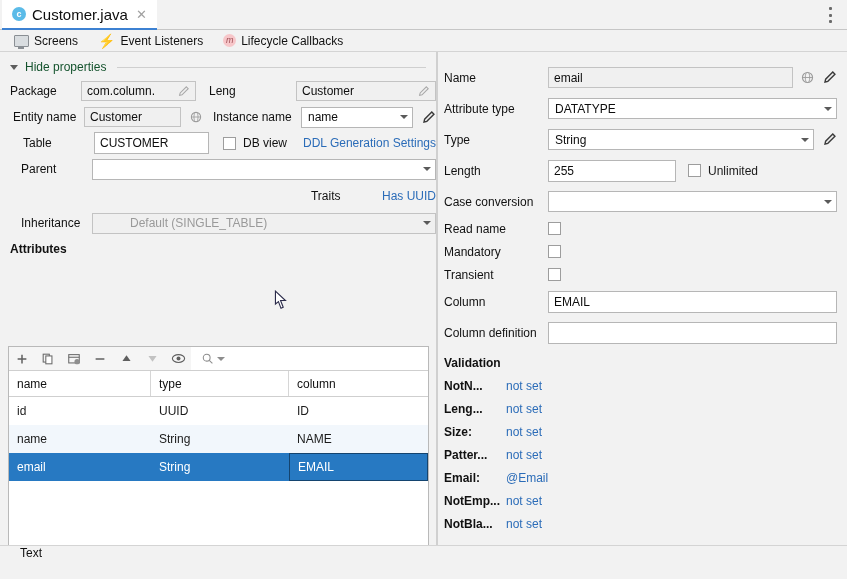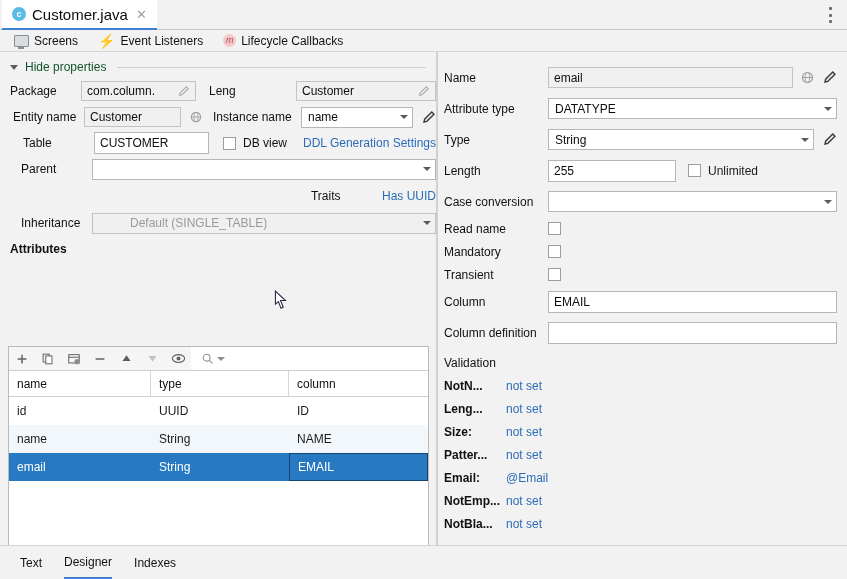--- a/index.html
+++ b/index.html
@@ -108,30 +108,30 @@
   .trow.sel{background:#2779c2;color:#ffffff;}
   .td{font-size:12px;display:flex;align-items:center;padding-left:8px;box-sizing:border-box;height:100%;}
   .td.c0{width:142px;}
   .td.c1{width:138px;}
   .td.c2{flex:1;}
   .trow.sel .td.c2{border:1.5px solid #14446f;box-sizing:border-box;}
 
   
   .rrow{display:flex;align-items:center;height:31px;}
   .rlabel{width:104px;font-size:12px;color:#111;flex:none;}
-  .vsec{font-size:12px;font-weight:normal;color:#111;padding:8px 0 4px 0;}
+  .vsec{font-size:12px;font-weight:bold;color:#111;padding:8px 0 4px 0;}
   .vrow{display:flex;align-items:center;height:23px;}
   .vlabel{width:62px;font-size:12px;color:#111;flex:none;overflow:hidden;white-space:nowrap;font-weight:bold;}
   .vval{font-size:12px;color:#2b6cb8;}
 
   
   .bottom{
     position:absolute;left:0;top:545px;width:847px;height:34px;
     background:#f2f2f2;border-top:1px solid #d4d4d4;box-sizing:border-box;
-    display:flex;align-items:center;padding-left:20px;gap:22px;
+    display:flex;align-items:flex-start;padding-left:20px;gap:22px;flex-direction:column;
   }
   .btab{font-size:12px;color:#111;height:32px;display:flex;align-items:center;box-sizing:border-box;}
   .btab.active{border-bottom:2.5px solid #3c81d2;}
 
   .cursor{position:absolute;left:274px;top:238px;width:14px;height:20px;pointer-events:none;}
 </style>
 </head>
 <body>
 
 <div class="app">

